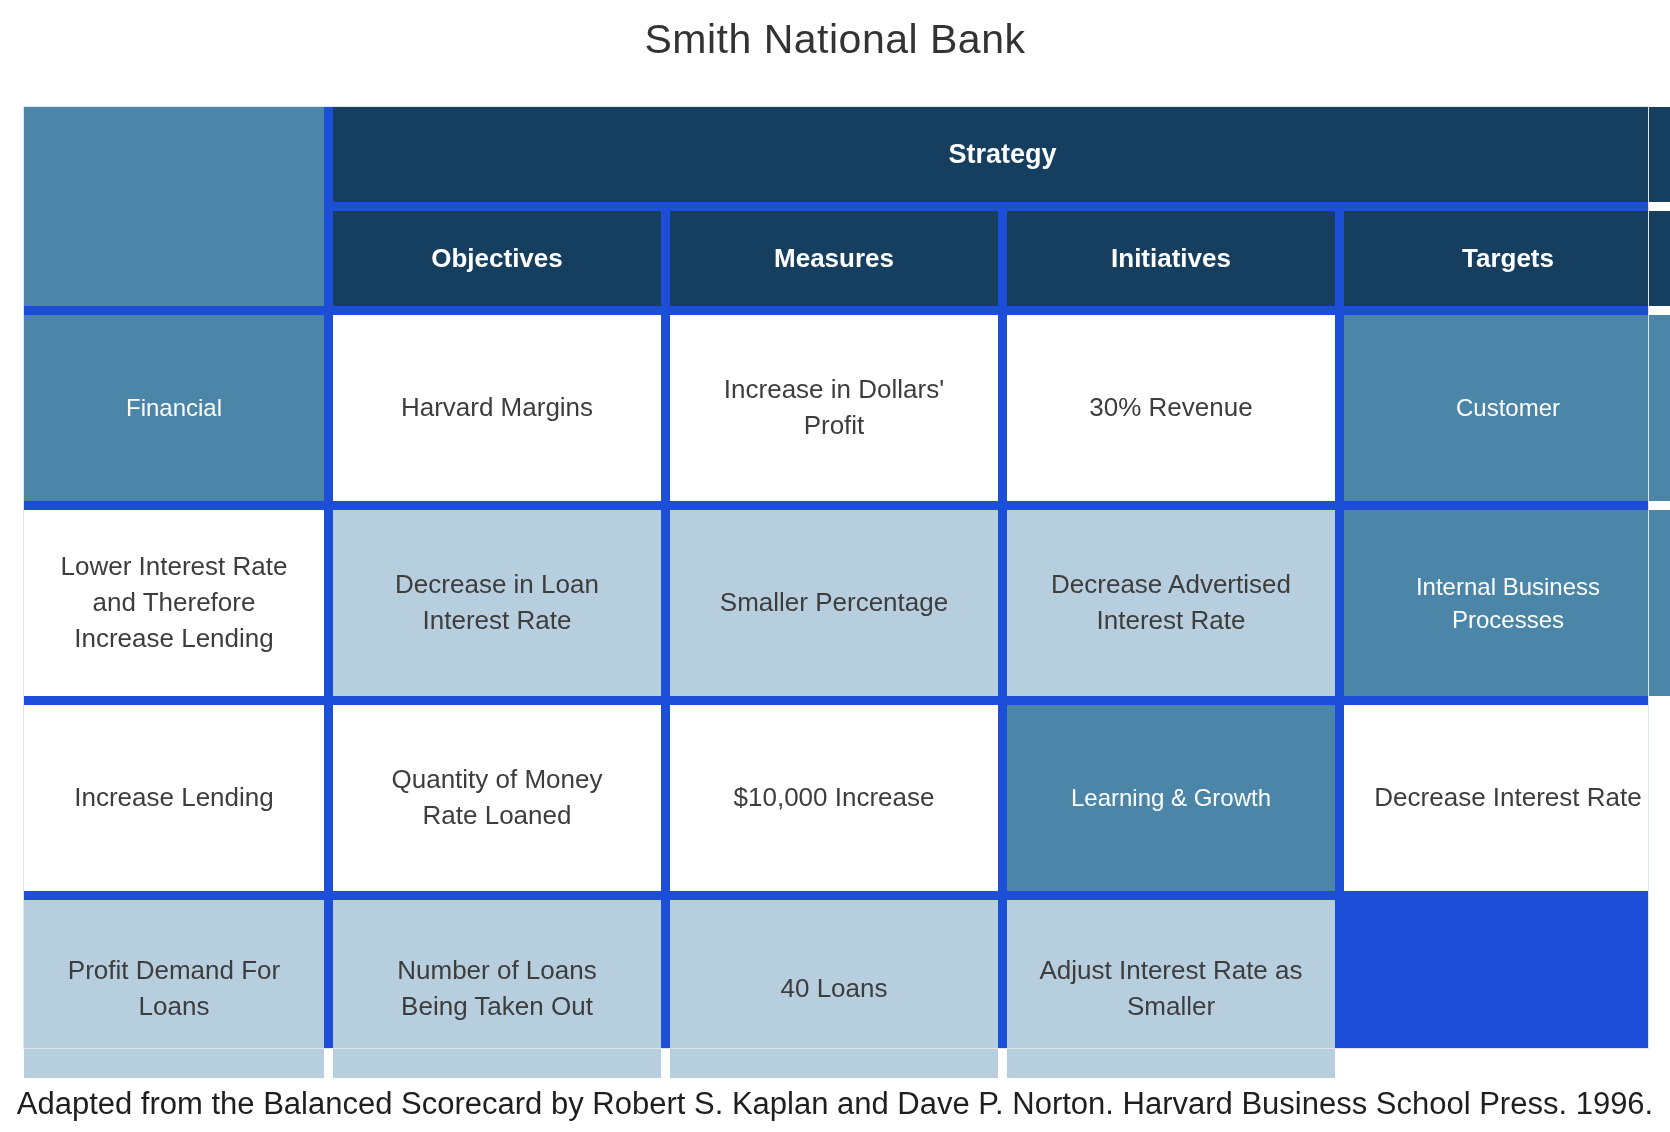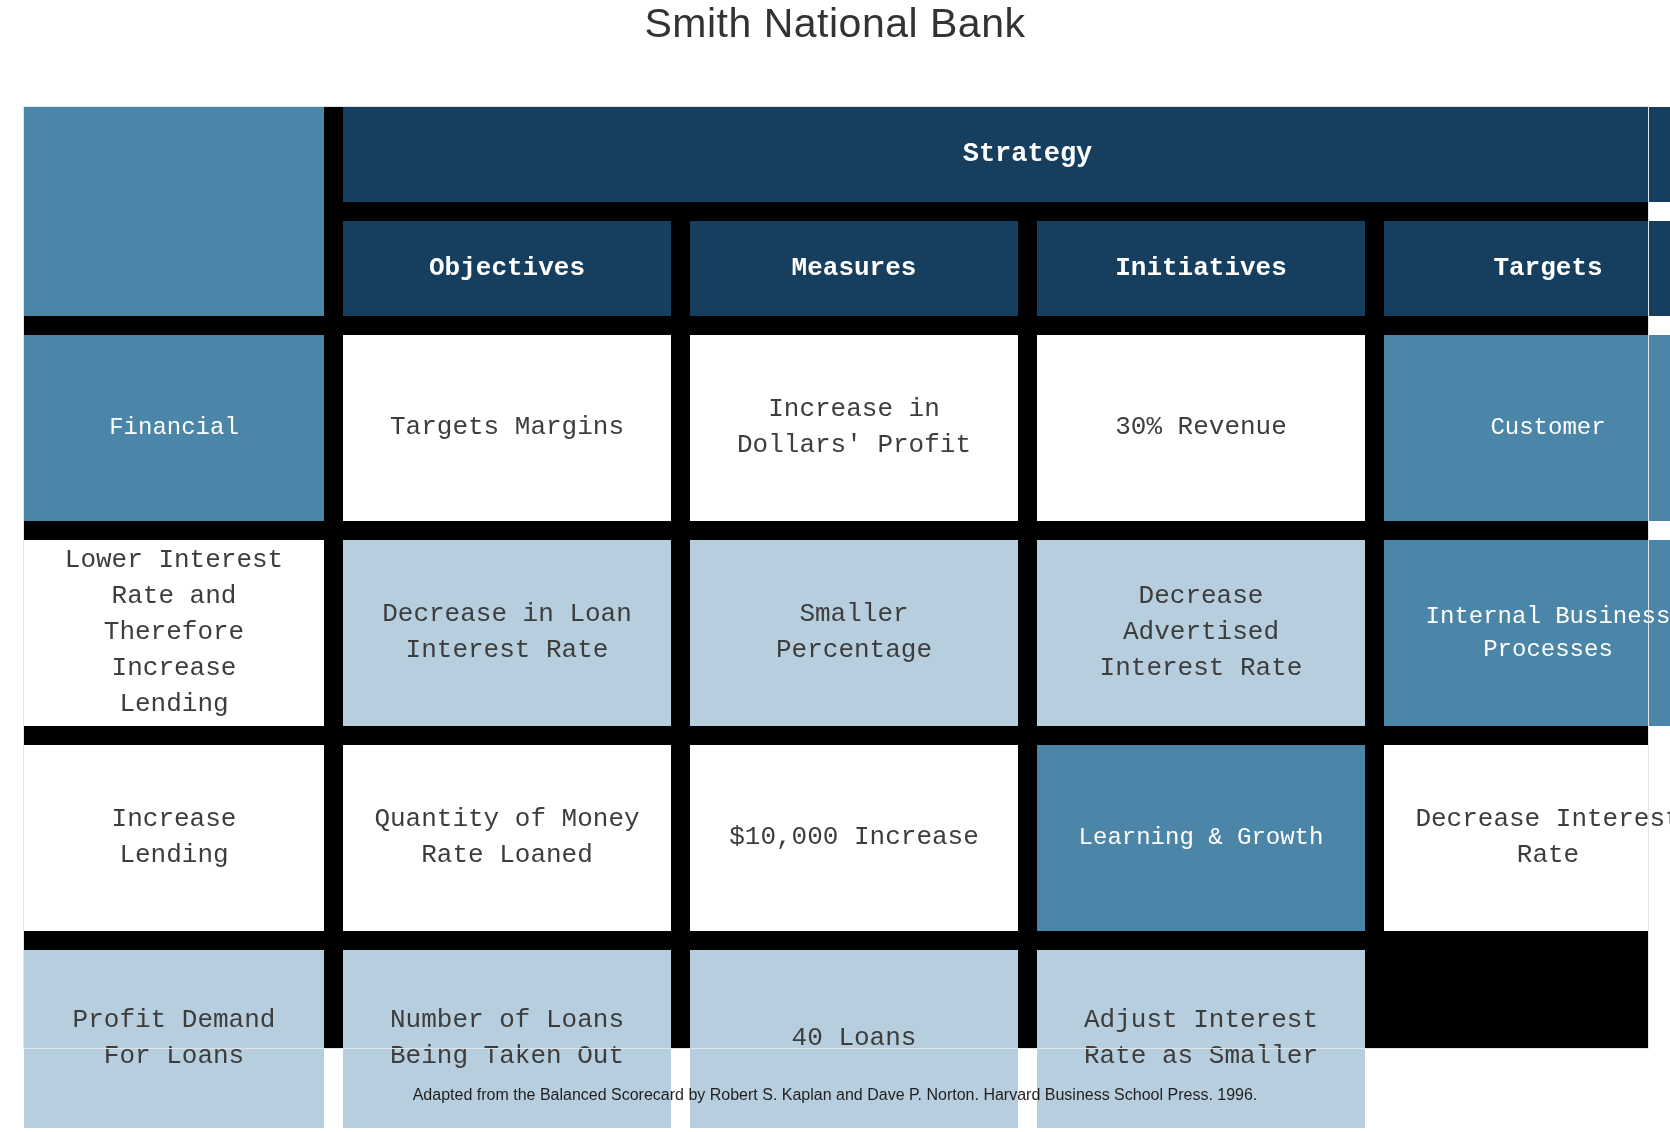--- a/index.html
+++ b/index.html
@@ -7,40 +7,40 @@
   body {
     width: 1670px;
     height: 1132px;
     font-family: "Liberation Sans", sans-serif;
     color: #3d3d3d;
     overflow: hidden;
   }
   .page { width: 1670px; height: 1132px; position: relative; }
 
   .title {
+    padding-top: 16px;
     text-align: center;
     font-size: 41px;
     font-weight: 500;
     color: #333333;
     letter-spacing: 0.5px;
   }
 
   .scorecard {
     position: absolute;
     left: 24px;
     top: 107px;
     width: 1624px;
     height: 941px;
     display: grid;
     grid-template-columns: 300px 328px 328px 328px 328px;
     grid-template-rows: 95px 95px 186px 186px 186px 178px;
-    gap: 19px;
-    background: #000000;
+    gap: 9px;
+    background: #1d4ed8;
     outline: 1px solid #dfe5e9;
-    font-family: Liberation Mono, monospace;
   }
 
   .cell {
     display: flex;
     align-items: center;
     justify-content: center;
     text-align: center;
     padding: 8px 28px;
     font-size: 26px;
     line-height: 1.38;
@@ -72,21 +72,21 @@
   }
   .body-white { background: #ffffff; }
   .body-blue  { background: #b7cede; }
 
   .footer {
     position: absolute;
     top: 1086px;
     left: 0;
     width: 100%;
     text-align: center;
-    font-size: 16px;
+    font-size: 31px;
     color: #1f1f1f;
   }
 </style>
 </head>
 <body>
 
 <div class="page">
 
   <h1 class="title">Smith National Bank</h1>
 
@@ -94,21 +94,21 @@
 
     <div class="cell corner"></div>
     <div class="cell strategy">Strategy</div>
 
     <div class="cell subheader">Objectives</div>
     <div class="cell subheader">Measures</div>
     <div class="cell subheader">Initiatives</div>
     <div class="cell subheader">Targets</div>
 
     <div class="cell rowlabel">Financial</div>
-    <div class="cell body-white">Targets Margins</div>
+    <div class="cell body-white">Harvard Margins</div>
     <div class="cell body-white">Increase in Dollars' Profit</div>
     <div class="cell body-white">30% Revenue</div>
     <div class="cell rowlabel">Customer</div>
 
     <div class="cell body-white">Lower Interest Rate and Therefore Increase Lending</div>
     <div class="cell body-blue">Decrease in Loan Interest Rate</div>
     <div class="cell body-blue">Smaller Percentage</div>
     <div class="cell body-blue">Decrease Advertised Interest Rate</div>
 
     <div class="cell rowlabel">Internal Business Processes</div>

